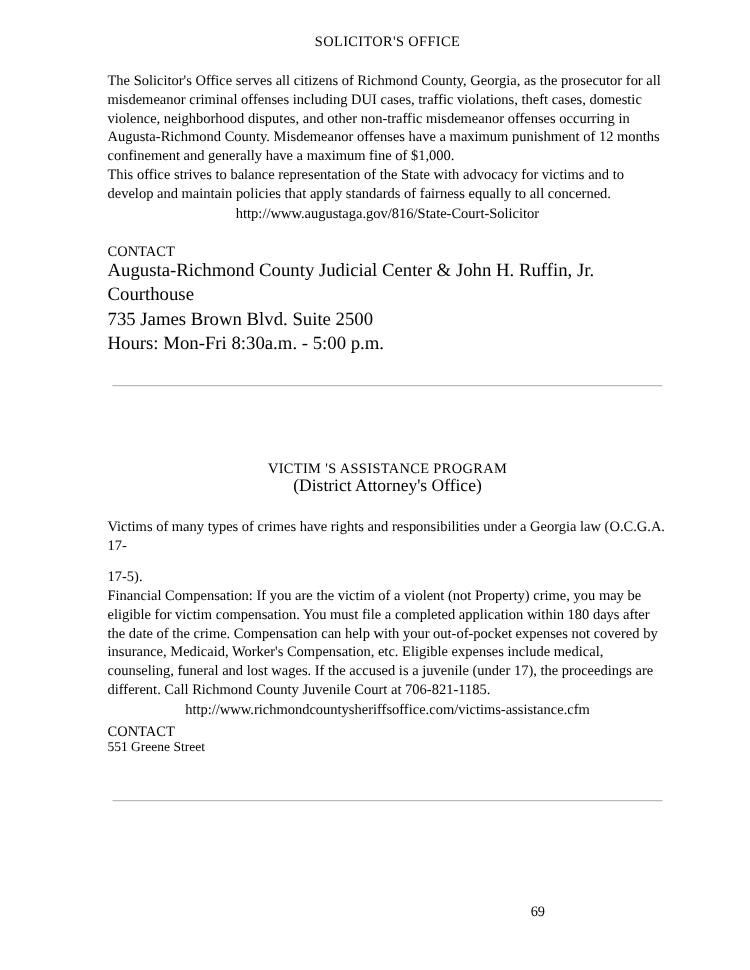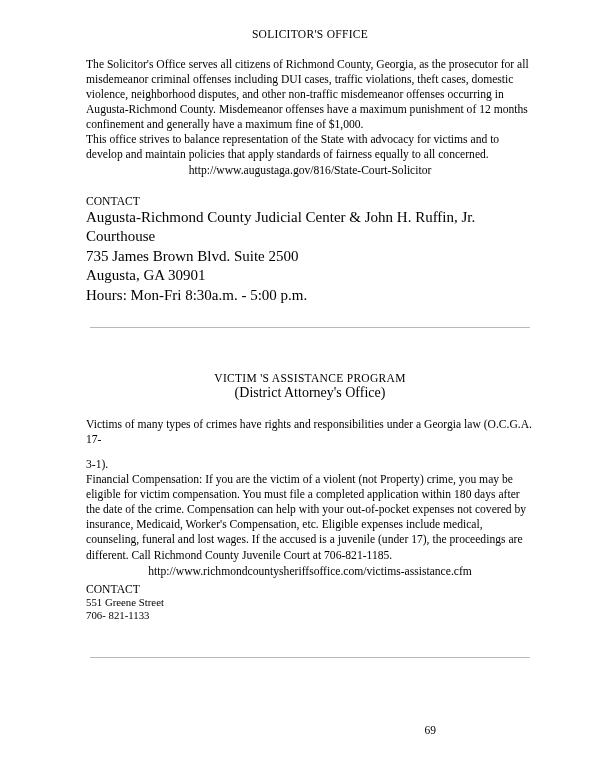--- a/index.html
+++ b/index.html
@@ -104,41 +104,39 @@
       <div class="section-title">SOLICITOR'S OFFICE</div>
 
       <p class="para-block">The Solicitor's Office serves all citizens of Richmond County, Georgia, as the prosecutor for all misdemeanor criminal offenses including DUI cases, traffic violations, theft cases, domestic violence, neighborhood disputes, and other non-traffic misdemeanor offenses occurring in Augusta-Richmond County. Misdemeanor offenses have a maximum punishment of 12 months confinement and generally have a maximum fine of $1,000.</p>
       <p class="para-tight">This office strives to balance representation of the State with advocacy for victims and to develop and maintain policies that apply standards of fairness equally to all concerned.</p>
 
       <div class="centered-url">http://www.augustaga.gov/816/State-Court-Solicitor</div>
 
       <div class="contact-head">CONTACT</div>
       <div class="contact-line">Augusta-Richmond County Judicial Center &amp; John H. Ruffin, Jr. Courthouse</div>
       <div class="contact-line">735 James Brown Blvd. Suite 2500</div>
-      <div class="contact-line">Augusta, GA 30901</div>
       <div class="contact-line">Hours: Mon-Fri 8:30a.m. - 5:00 p.m.</div>
 
       <hr class="divider">
     </div>
 
     <div class="gap-lg"></div>
 
     <div>
-      <div class="section-title" style="margin-top:0">VICTIM 'S ASSISTANCE PROGRAM</div>
+      <div class="section-title" style="margin-top:16px">VICTIM 'S ASSISTANCE PROGRAM</div>
       <div class="section-subtitle">(District Attorney's Office)</div>
 
       <p class="sec2-body">Victims of many types of crimes have rights and responsibilities under a Georgia law (O.C.G.A. 17-</p>
-      <p class="para-tight" style="margin-top:10px">3-1).</p>
+      <p class="para-tight" style="margin-top:10px">17-5).</p>
       <p class="para-tight">Financial Compensation: If you are the victim of a violent (not Property) crime, you may be eligible for victim compensation. You must file a completed application within 180 days after the date of the crime. Compensation can help with your out-of-pocket expenses not covered by insurance, Medicaid, Worker's Compensation, etc. Eligible expenses include medical, counseling, funeral and lost wages. If the accused is a juvenile (under 17), the proceedings are different. Call Richmond County Juvenile Court at 706-821-1185.</p>
 
       <div class="centered-url">http://www.richmondcountysheriffsoffice.com/victims-assistance.cfm</div>
 
       <div class="sec2-contact-head">CONTACT</div>
       <div class="small-contact">551 Greene Street</div>
-      <div class="small-contact">706- 821-1133</div>
 
       <hr class="divider" style="margin-top:34px">
     </div>
 
   </div>
 
   <div class="page-number">69</div>
 </div>
 
 </body></html>

